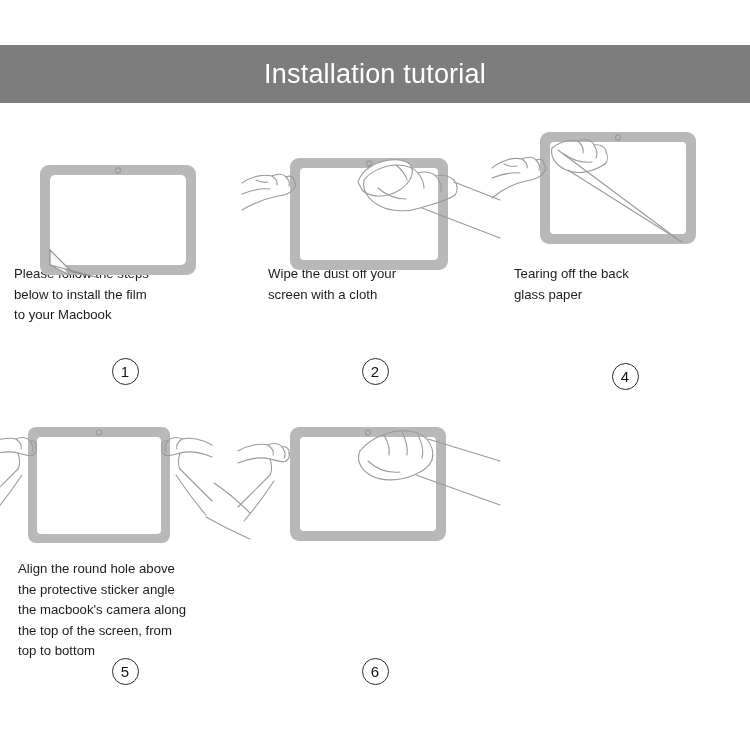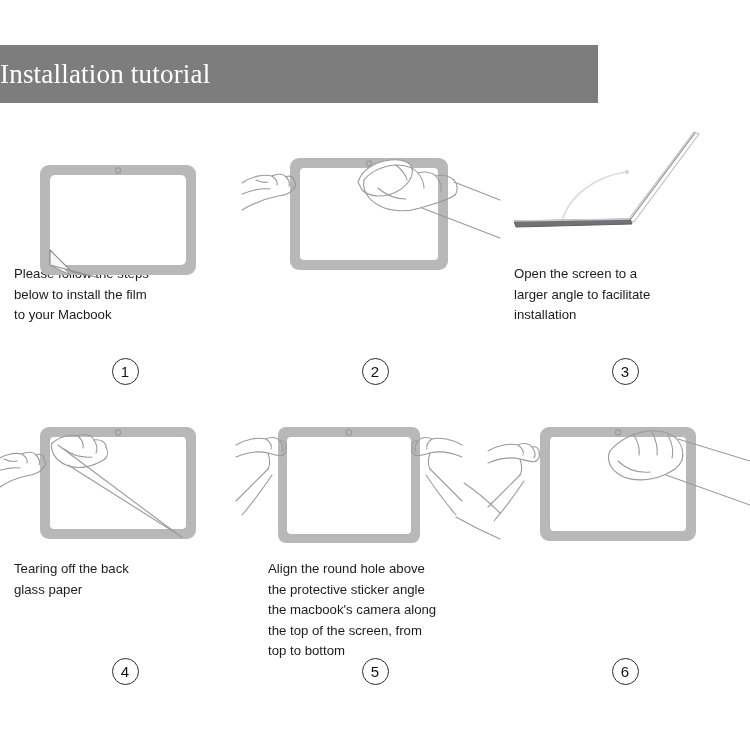--- a/index.html
+++ b/index.html
@@ -13,26 +13,25 @@
     position: relative;
     width: 750px; height: 750px;
     background: #ffffff;
     overflow: hidden;
   }
 
   
   .header-bar {
     position: absolute;
     left: 0; top: 45px;
-    width: 598px; height: 58px;
+    width: 750px; height: 58px;
     background: #7d7d7d;
     display: flex;
     align-items: center;
-    justify-content: flex-start;
-    font-family: Liberation Serif, serif;
+    justify-content: center;
   }
   .header-title {
     color: #ffffff;
     font-size: 27px;
     font-weight: 400;
     letter-spacing: 0.2px;
     line-height: 1;
   }
 
   
@@ -162,52 +161,27 @@
             <path d="M186 66 C190 71, 192 76, 191 81"></path>
             <path d="M204 70 C208 75, 208 81, 205 85"></path>
             <path d="M114 70 C112 80, 118 90, 130 96 C142 102, 158 102, 170 98 C182 94, 195 92, 205 85"></path>
             <path d="M128 78 C136 85, 146 89, 156 89"></path>
 
             <path d="M204 72 L250 90"></path>
             <path d="M172 98 L250 128"></path>
           </g>
         </svg>
       </div>
+      <div class="step-text">Wipe the dust off your
+screen with a cloth</div>
       <div class="step-num-wrap">
         <div class="step-num">2</div>
       </div>
     </div>
 
-    <div class="step-cell row1 col3">
-      <div class="art-box">
-        <svg width="250" height="150" viewBox="0 0 250 150">
-
-          <g>
-            <path d="M62 112 C68 86, 96 66, 126 62" fill="none" stroke="#dcdcdc" stroke-width="1.6" stroke-linecap="round"></path>
-            <circle cx="127" cy="62" r="2" fill="#d2d2d2"></circle>
-          </g>
-
-          <g>
-            <path d="M128 110 L194 22 L199 24 L134 112 Z" fill="#ffffff" stroke="#bcbcbc" stroke-width="1.1" stroke-linejoin="round"></path>
-            <path d="M130 110 L195 23" fill="none" stroke="#8d9096" stroke-width="1.2"></path>
-          </g>
-
-          <g>
-            <path d="M14 111 L130 109 L132 114 L16 117 Z" fill="#6f7377" stroke="#5d6165" stroke-width="1"></path>
-            <path d="M14 111 L130 109" fill="none" stroke="#c9cbcd" stroke-width="1.4"></path>
-          </g>
-        </svg>
-      </div>
-      <div class="step-text">Open the screen to a
-larger angle to facilitate
-installation</div>
-      <div class="step-num-wrap">
-        <div class="step-num">3</div>
-      </div>
-    </div>
 
     <div class="step-cell row2 col1">
       <div class="art-box">
         <svg width="250" height="150" viewBox="0 0 250 150">
           <g>
             <rect x="40" y="22" width="156" height="112" rx="9" ry="9" fill="#b8b8b8"></rect>
             <rect x="50" y="32" width="136" height="92" rx="4" ry="4" fill="#ffffff"></rect>
           </g>
           <g>
             <circle cx="118" cy="27.5" r="2.6" fill="none" stroke="#9a9a9a" stroke-width="1.1"></circle>

